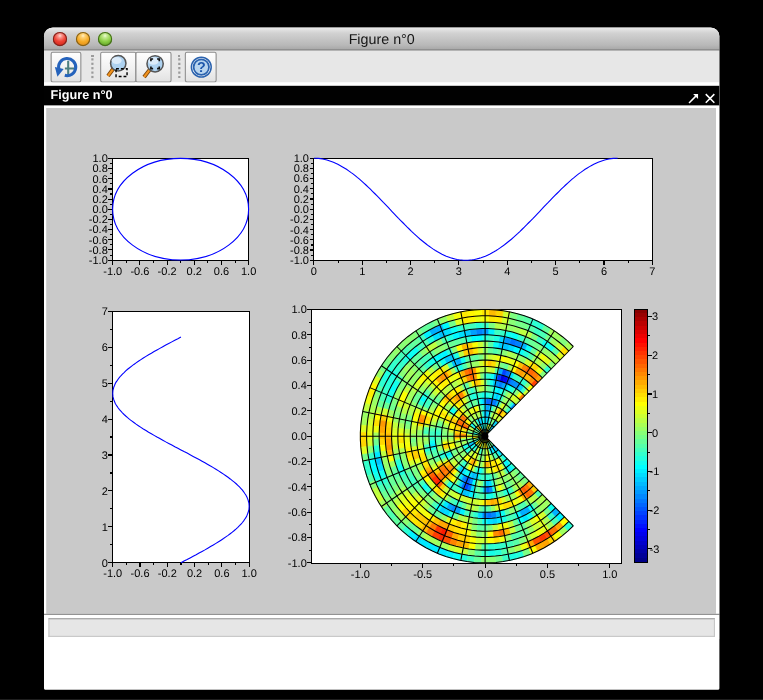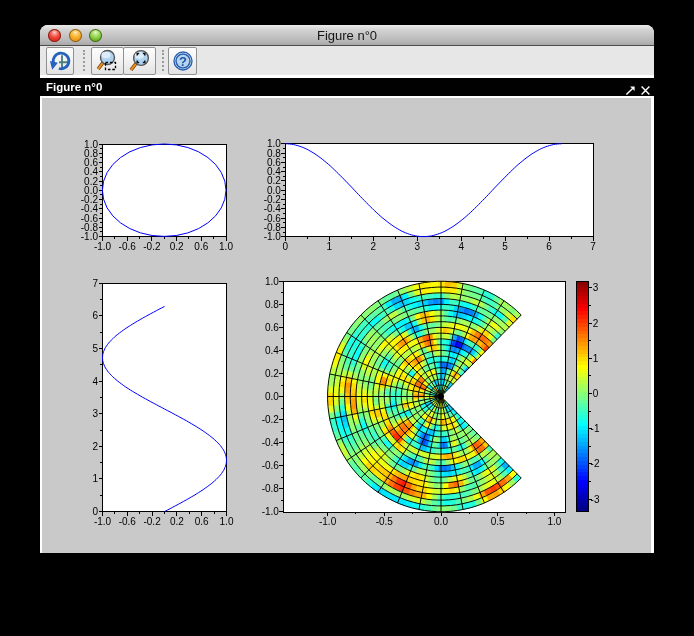--- a/index.html
+++ b/index.html
@@ -1,16 +1,16 @@
 <!DOCTYPE html>
 <html><head><meta charset="utf-8"><title>Figure</title>
 <style>
 html,body { margin:0; padding:0; background:#000; width:694px; height:636px; overflow:hidden; }
 body { font-family:"Liberation Sans", sans-serif; position:relative; }
-#win { position:absolute; left:40px; top:25px; width:614px; height:528px; background:#fff; border-radius:8px 8px 1px 1px; overflow:hidden; }
+#win { position:absolute; left:40px; top:25px; width:614px; height:602px; background:#fff; border-radius:8px 8px 1px 1px; overflow:hidden; }
 #tbar { position:absolute; left:0; top:0; width:100%; height:21px; box-sizing:border-box;
   background:linear-gradient(#ebebeb, #d2d2d2 25%, #b8b8b8 80%, #a8a8a8 100%);
   border-bottom:1px solid #4c4c4c; }
 .tl { position:absolute; top:4px; width:13px; height:13px; border-radius:50%; }
 #tl-r { left:8px;  background:radial-gradient(circle at 50% 27%, #ffd9d4 0%, #f9938a 16%, #ee4437 45%, #da2c1f 72%, #911b10 100%); box-shadow:0 0 0 1px #7e251e inset; }
 #tl-o { left:28.5px; background:radial-gradient(circle at 50% 27%, #fff0c8 0%, #fdd174 16%, #f6ab26 48%, #e5921b 75%, #96610f 100%); box-shadow:0 0 0 1px #82601a inset; }
 #tl-g { left:49px; background:radial-gradient(circle at 50% 27%, #edfbd8 0%, #c2e98e 16%, #8ace44 48%, #64a52a 75%, #386a15 100%); box-shadow:0 0 0 1px #456c1c inset; }
 #wtitle { position:absolute; left:0; top:0; width:100%; text-align:center; font-size:13px; line-height:21.5px; color:#161616; }
 #toolbar { position:absolute; left:0; top:21px; width:100%; height:29px; background:#e7e7e7; }
 .tbtn { position:absolute; top:1px; height:28px; box-sizing:border-box; border:1px solid #909090; border-radius:2px;

